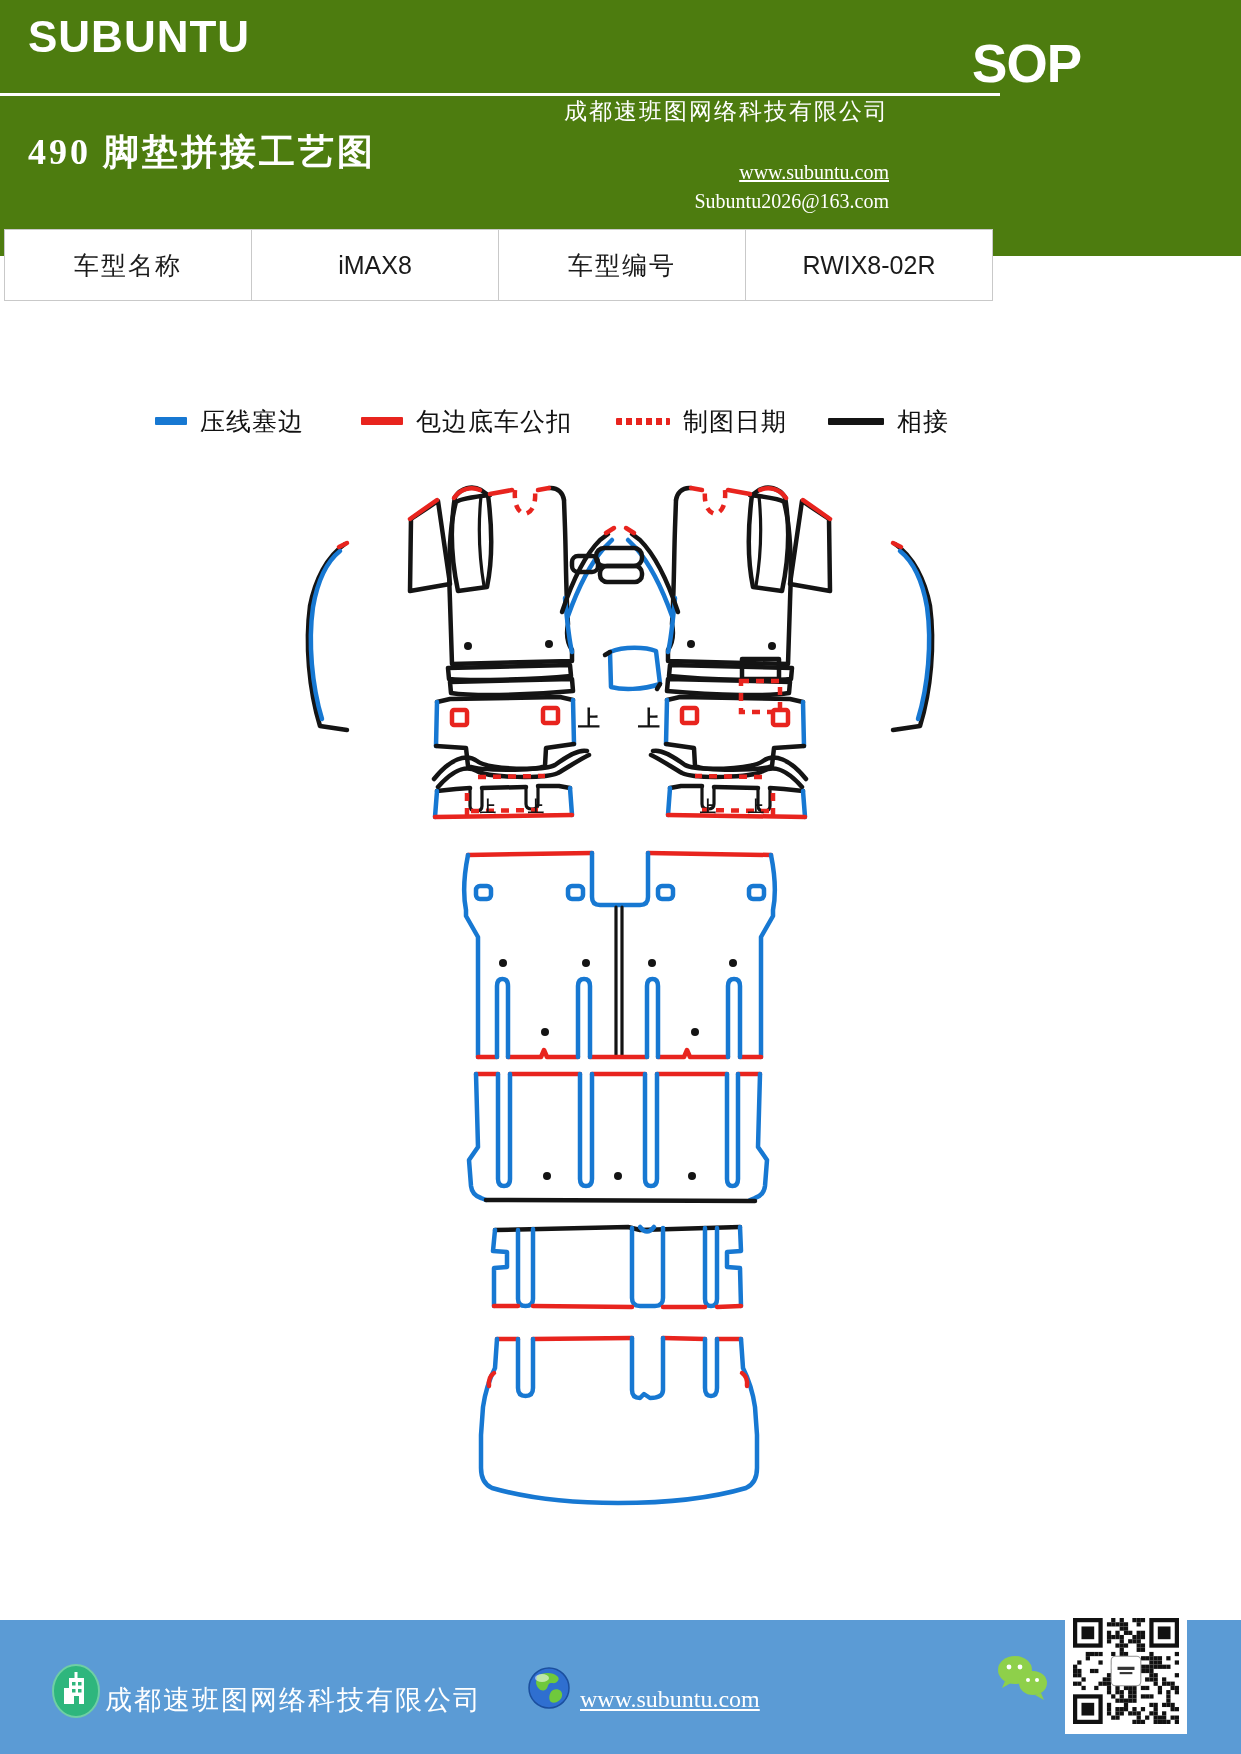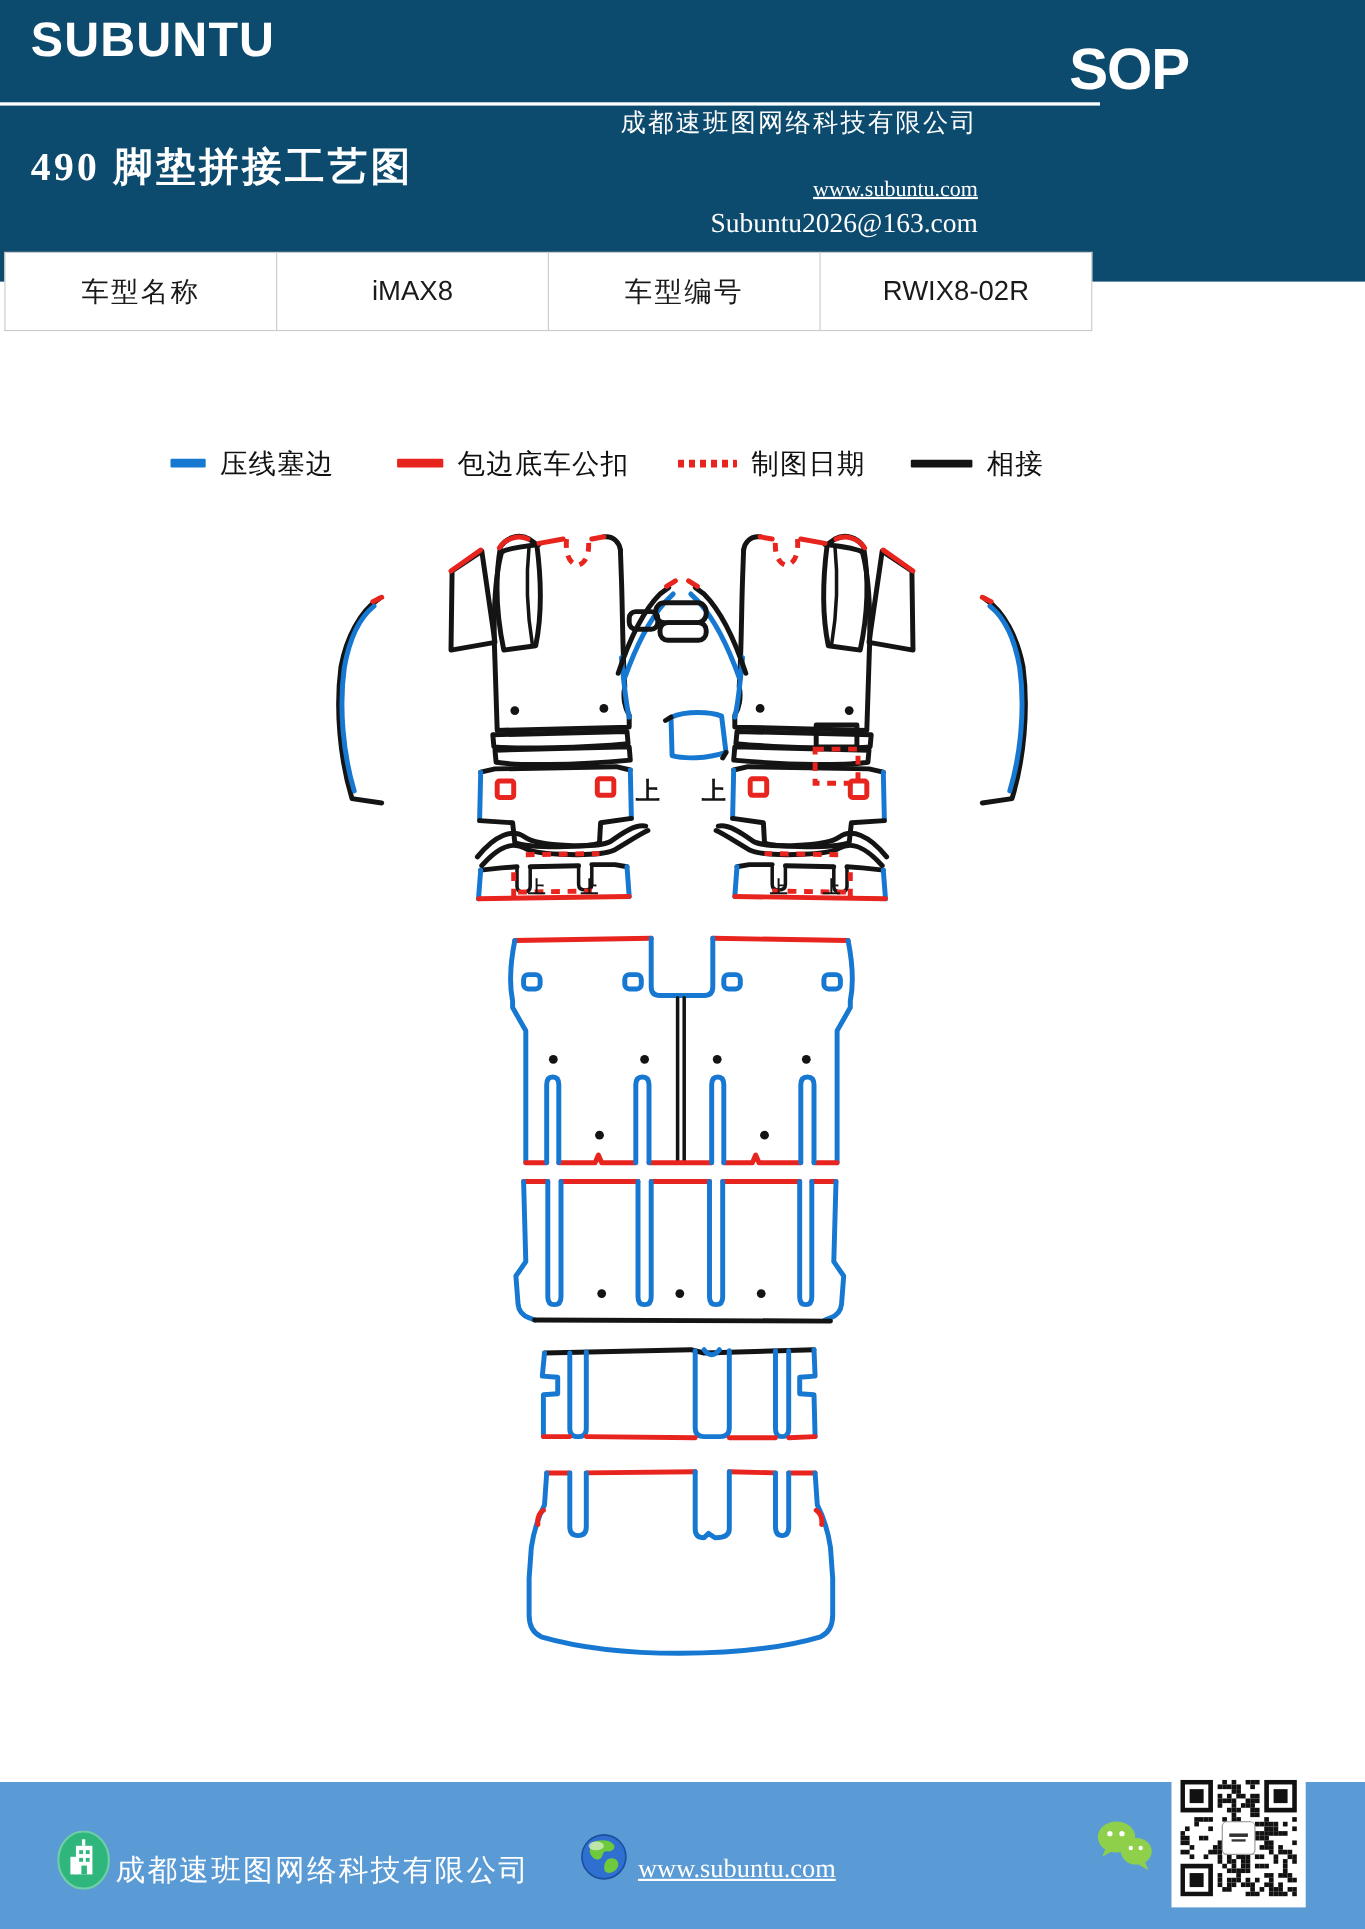--- a/index.html
+++ b/index.html
@@ -2,29 +2,29 @@
 <html><head>
 <meta charset="utf-8">
 <style>
   html,body{margin:0;padding:0;}
   body{
     width:1241px;height:1754px;position:relative;background:#ffffff;
     font-family:"Liberation Serif","DejaVu Serif",serif;
     -webkit-font-smoothing:antialiased;overflow:hidden;
   }
   
-  .header{position:absolute;left:0;top:0;width:1241px;height:256px;background:#0c4a6e;}
+  .header{position:absolute;left:0;top:0;width:1241px;height:256px;background:#4d7c0f;}
   .brand{position:absolute;left:28px;top:12px;color:#fff;
     font-family:"Liberation Sans","DejaVu Sans",sans-serif;font-weight:900;font-size:44px;letter-spacing:1px;}
   .header-rule{position:absolute;left:0;top:93px;width:1000px;height:3px;background:#fff;}
   .doc-title{position:absolute;left:28px;top:128px;color:#fff;font-size:36px;letter-spacing:3px;font-weight:600;}
   .header-right{position:absolute;top:96px;right:352px;text-align:right;color:#fff;}
   .header-company{font-size:23px;letter-spacing:2px;}
   .header-site{font-size:20px;margin-top:34px;text-decoration:underline;cursor:pointer;}
-  .header-mail{font-size:25px;margin-top:6px;}
+  .header-mail{font-size:20px;margin-top:6px;}
   .sop{position:absolute;right:160px;top:33px;color:#fff;
     font-family:"Liberation Sans","DejaVu Sans",sans-serif;font-weight:800;font-size:53px;letter-spacing:-1px;}
   
   .info-table{position:absolute;left:4px;top:229px;width:989px;border-collapse:collapse;background:#fff;}
   .info-table td{border:1.5px solid #c9c9c9;height:68px;text-align:center;vertical-align:middle;
     font-size:25px;color:#1a1a1a;letter-spacing:2px;width:25%;}
   .info-table td.val{font-family:"Liberation Sans","DejaVu Sans",sans-serif;font-weight:400;letter-spacing:0;}
   
   .legend{position:absolute;left:0;top:403px;width:1241px;height:36px;margin-left:28px;}
   .legend-item{position:absolute;display:flex;align-items:center;top:0;height:36px;}

